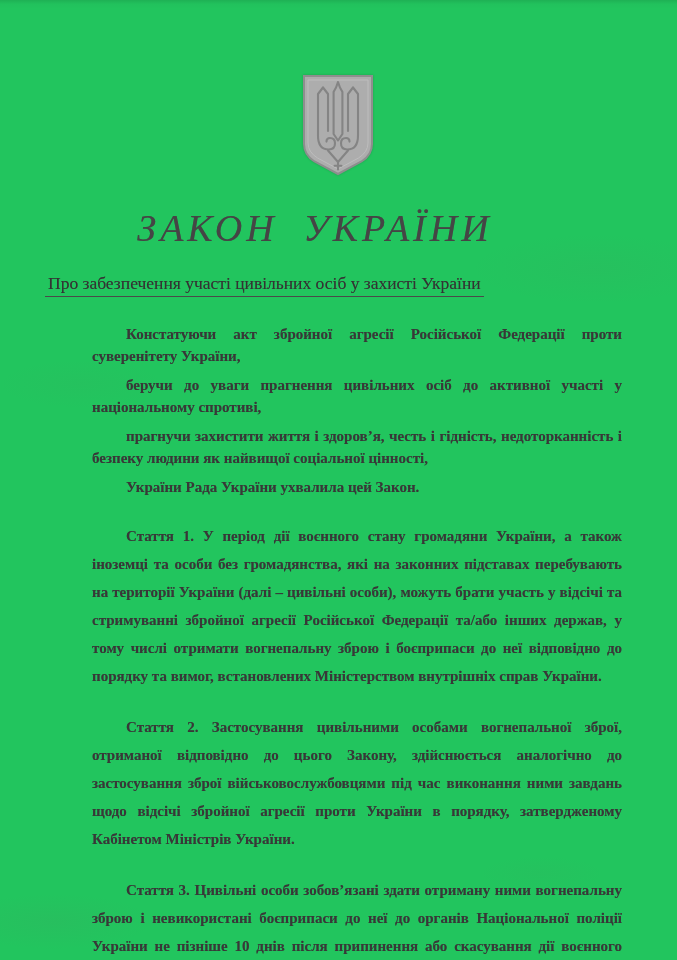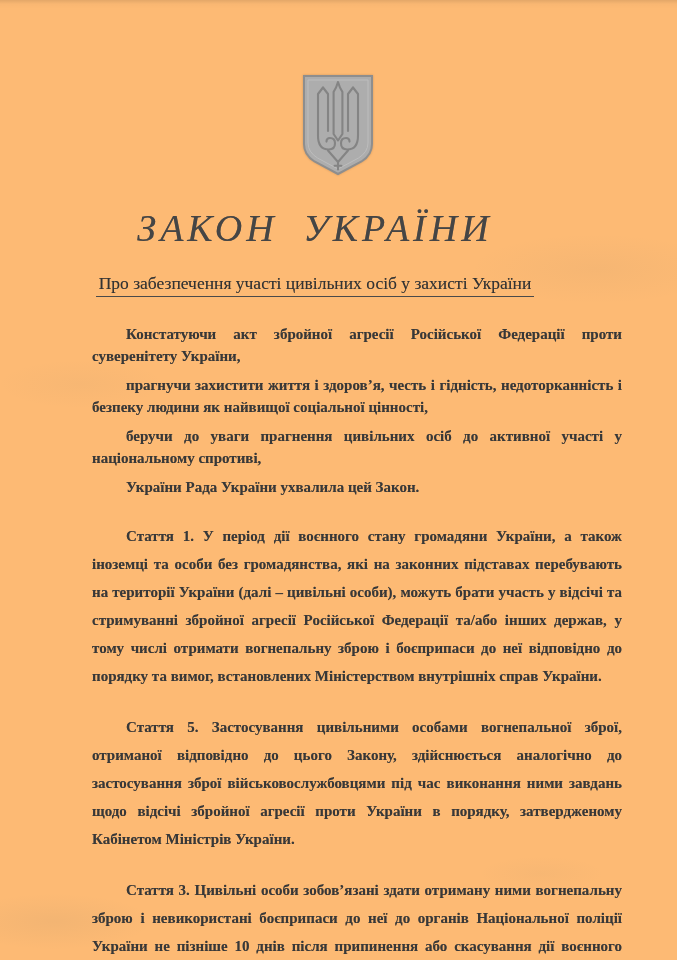--- a/index.html
+++ b/index.html
@@ -1,20 +1,20 @@
 <!DOCTYPE html>
 <html lang="uk"><head>
 <meta charset="utf-8">
 <style>
   html,body{margin:0;padding:0;background:#ffffff;}
   .page{
     position:relative;
     width:677px;height:960px;
     margin:0;
-    background:#fdba74;
+    background:#22c55e;
     font-family:"Liberation Serif","DejaVu Serif",serif;
     color:#383838;
     overflow:hidden;
   }
   
   .page::before{
     content:"";position:absolute;inset:0;pointer-events:none;
     background:
       linear-gradient(to bottom, rgba(0,0,0,0.10), rgba(0,0,0,0.02) 4px, rgba(0,0,0,0) 9px),
       radial-gradient(180px 50px at 88% 28%, rgba(110,110,100,0.05), transparent 70%),
@@ -31,21 +31,21 @@
     text-align:center;
     font-style:italic;
     font-size:38px;
     letter-spacing:4px;
     word-spacing:12px;
     color:#454545;
     text-shadow:0 0 0.5px rgba(70,70,70,0.55);
     white-space:nowrap;
   }
   .subtitle-row{
-    position:absolute;top:273px;left:45px;width:540px;text-align:center;
+    position:absolute;top:273px;left:45px;width:540px;
   }
   .law-subtitle{
     display:inline-block;
     font-size:17.5px;
     color:#333333;
     padding:0 3px 2px 3px;
     border-bottom:1.6px solid #4a4a4a;
     text-shadow:0 0 0.4px rgba(60,60,60,0.5);
   }
   .doc-body{
@@ -83,21 +83,21 @@
   </div>
 
   <div class="law-title">ЗАКОН УКРАЇНИ</div>
 
   <div class="subtitle-row">
     <span class="law-subtitle">Про забезпечення участі цивільних осіб у захисті України</span>
   </div>
 
   <div class="doc-body">
     <p class="pre">Констатуючи акт збройної агресії Російської Федерації проти суверенітету України,</p>
+    <p class="pre">беручи до уваги прагнення цивільних осіб до активної участі у національному спротиві,</p>
     <p class="pre">прагнучи захистити життя і здоров’я, честь і гідність, недоторканність і безпеку людини як найвищої соціальної цінності,</p>
-    <p class="pre">беручи до уваги прагнення цивільних осіб до активної участі у національному спротиві,</p>
     <p class="enact">України Рада України ухвалила цей Закон.</p>
     <p class="art">Стаття 1. У період дії воєнного стану громадяни України, а також іноземці та особи без громадянства, які на законних підставах перебувають на території України (далі – цивільні особи), можуть брати участь у відсічі та стримуванні збройної агресії Російської Федерації та/або інших держав, у тому числі отримати вогнепальну зброю і боєприпаси до неї відповідно до порядку та вимог, встановлених Міністерством внутрішніх справ України.</p>
-    <p class="art">Стаття 5. Застосування цивільними особами вогнепальної зброї, отриманої відповідно до цього Закону, здійснюється аналогічно до застосування зброї військовослужбовцями під час виконання ними завдань щодо відсічі збройної агресії проти України в порядку, затвердженому Кабінетом Міністрів України.</p>
+    <p class="art">Стаття 2. Застосування цивільними особами вогнепальної зброї, отриманої відповідно до цього Закону, здійснюється аналогічно до застосування зброї військовослужбовцями під час виконання ними завдань щодо відсічі збройної агресії проти України в порядку, затвердженому Кабінетом Міністрів України.</p>
     <p class="art">Стаття 3. Цивільні особи зобов’язані здати отриману ними вогнепальну зброю і невикористані боєприпаси до неї до органів Національної поліції України не пізніше 10 днів після припинення або скасування дії воєнного стану в Україні.</p>
   </div>
 
 </div>
 
 </body></html>

